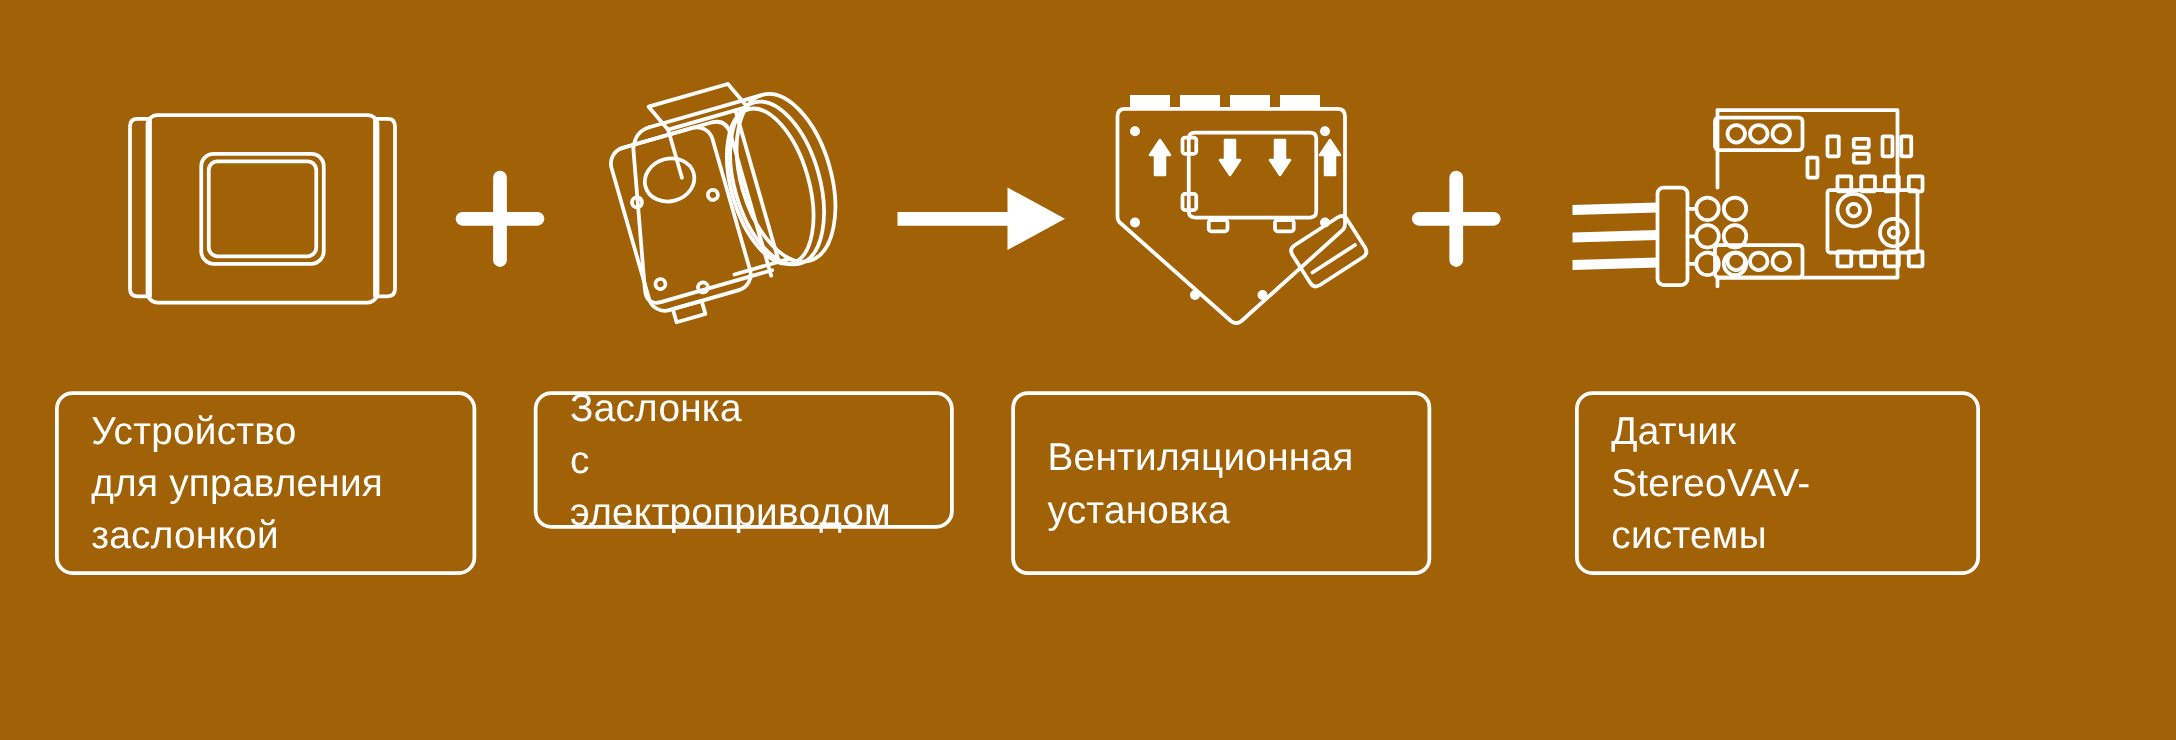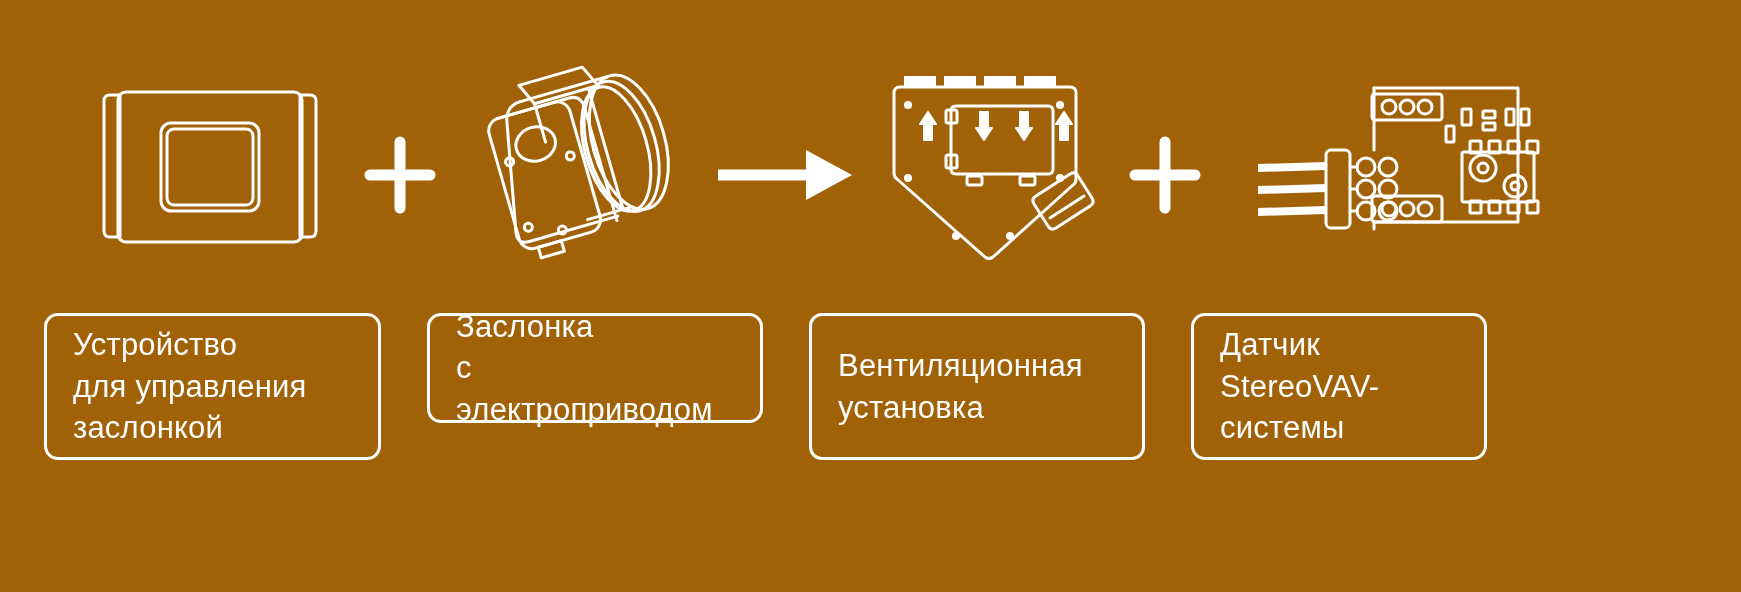--- a/index.html
+++ b/index.html
@@ -67,21 +67,21 @@
     font-size: 31px;
     line-height: 1.34;
     letter-spacing: 0.2px;
     white-space: pre-line;
     font-weight: 400;
   }
 
   .box-0 { left: 44px;   top: 313px; width: 337px; height: 147px; }
   .box-1 { left: 427px;  top: 313px; width: 336px; height: 110px; }
   .box-2 { left: 809px;  top: 313px; width: 336px; height: 147px; border-radius: 13px; }
-  .box-3 { left: 1191px; top: 313px; width: 296px; height: 147px; }
+  .box-3 { left: 1260px; top: 313px; width: 324px; height: 147px; }
 </style>
 </head>
 <body style="background: rgb(13, 42, 72);">
 
 <div id="root" style="background: #a16207;">
 
   <div class="icon-row">
 
     <div class="icon-slot" style="left:60px; width:300px;">
       <svg width="300" height="300" viewBox="0 0 300 300" fill="none" stroke="#ffffff" stroke-width="3" stroke-linecap="round" stroke-linejoin="round">

